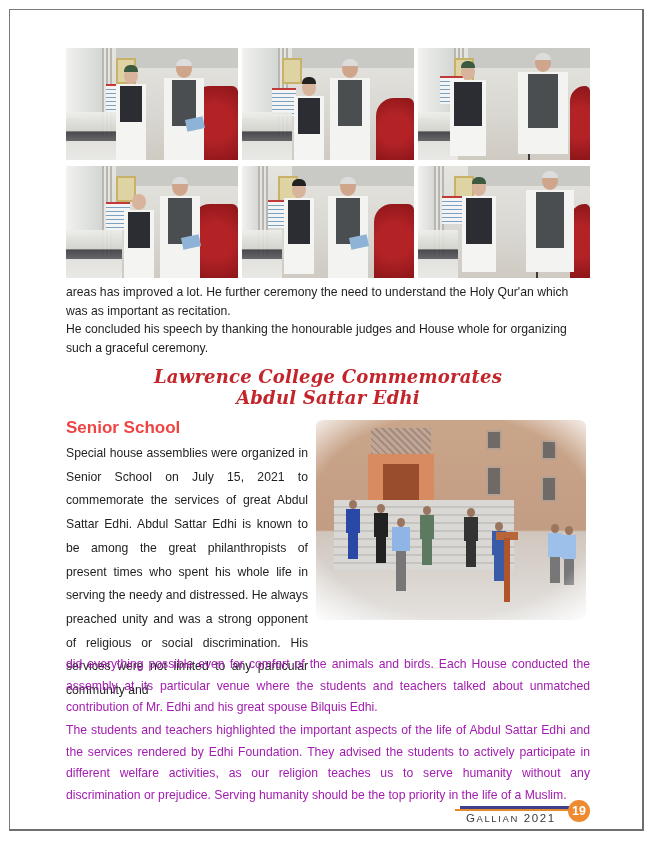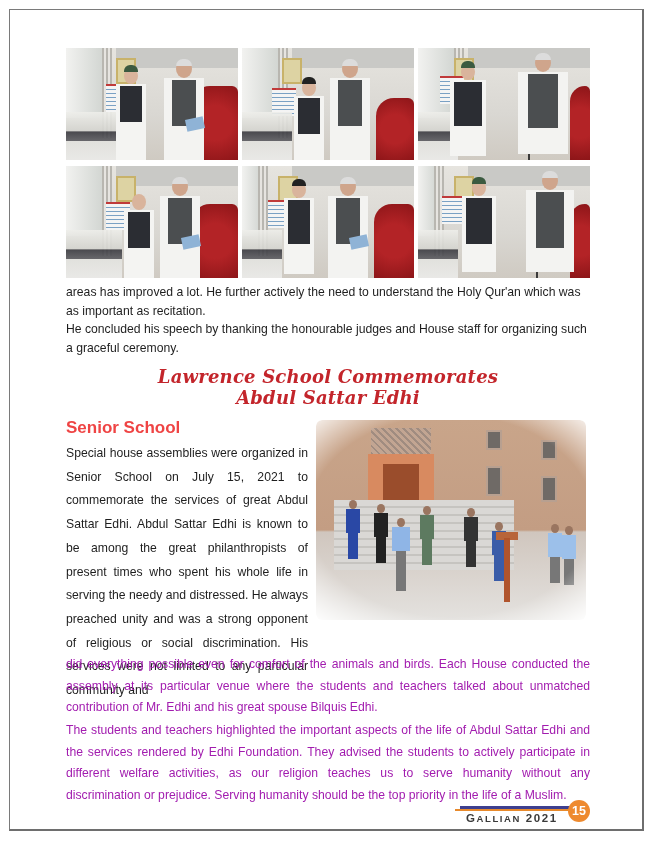--- a/index.html
+++ b/index.html
@@ -49,21 +49,21 @@
   .assembly .person { position: absolute; width: 14px; }
   .assembly .person .h { width: 8px; height: 9px; margin: 0 auto; border-radius: 50%; background: #9a7560; }
   .assembly .person .t { width: 14px; height: 24px; }
   .assembly .person .l { width: 10px; height: 26px; margin: 0 auto; }
   .assembly .podium { position: absolute; left: 188px; top: 118px; width: 6px; height: 64px; background: #b0542c; }
   .assembly .podium-top { position: absolute; left: 180px; top: 112px; width: 22px; height: 8px; background: #b8653a; }
 
   
   .footer-line-orange { position: absolute; left: 455px; top: 809px; width: 120px; height: 2px; background: #e88a2c; }
   .footer-line-navy { position: absolute; left: 460px; top: 806px; width: 112px; height: 3px; background: #3d3f8f; }
-  .footer-brand { position: absolute; left: 466px; top: 812px; font-size: 11.5px; letter-spacing: 1.6px; color: #3a3a3a; font-weight: bold; }
+  .footer-brand { position: absolute; left: 466px; top: 812px; font-size: 11.5px; letter-spacing: 1.6px; color: #3a3a3a; font-weight: normal; }
   .footer-brand .sc { font-size: 9.5px; }
   .page-badge { position: absolute; left: 568px; top: 800px; width: 22px; height: 22px; border-radius: 50%; background: #ee8a2f; color: #ffffff; font-size: 12.5px; font-weight: bold; text-align: center; line-height: 22px; }
 </style>
 </head>
 <body>
 
 <div class="frame"></div>
 
 <div class="photo" style="left:66px;top:48px;" title="Award presentation photo 1">
   <div class="wall"></div>
@@ -200,24 +200,24 @@
     </div>
   <div class="mic" style="left:118px;"></div>
   <div class="man" style="left:108px;width:48px;height:106px;">
       <div class="body" style="width:48px;"></div>
       <div class="vest" style="left:10px;width:28px;height:56px;"></div>
       <div class="head" style="left:16px;"></div>
       <div class="hair" style="left:16px;"></div>
     </div>
 </div>
 
-<p class="para" style="top:283px;">areas has improved a lot. He further actively the need to understand the Holy Qur'an which was as important as recitation.</p>
-<p class="para" style="top:320px;">He concluded his speech by thanking the honourable judges and House staff for organizing such a graceful ceremony.</p>
-
-<div class="title" style="top:366px;">Lawrence School Commemorates</div>
+<p class="para" style="top:283px;">areas has improved a lot. He further ceremony the need to understand the Holy Qur'an which was as important as recitation.</p>
+<p class="para" style="top:320px;">He concluded his speech by thanking the honourable judges and House whole for organizing such a graceful ceremony.</p>
+
+<div class="title" style="top:366px;">Lawrence College Commemorates</div>
 <div class="title" style="top:387px;">Abdul Sattar Edhi</div>
 
 <div class="subhead">Senior School</div>
 
 <div class="col-text">Special house assemblies were organized in Senior School on July 15, 2021 to commemorate the services of great Abdul Sattar Edhi. Abdul Sattar Edhi is known to be among the great philanthropists of present times who spent his whole life in serving the needy and distressed. He always preached unity and was a strong opponent of religious or social discrimination. His services were not limited to any particular community and</div>
 
 <div class="assembly" title="Senior School assembly commemorating Abdul Sattar Edhi">
   <div class="bldg"></div>
   <div class="lattice"></div>
   <div class="door-frame"></div>
@@ -273,13 +273,13 @@
 
 <div class="full-text" style="top:654px;">did everything possible even for comfort of the animals and birds. Each House conducted the assembly at its particular venue where the students and teachers talked about unmatched contribution of Mr. Edhi and his great spouse Bilquis Edhi.</div>
 <div class="full-text" style="top:720px;">The students and teachers highlighted the important aspects of the life of Abdul Sattar Edhi and the services rendered by Edhi Foundation. They advised the students to actively participate in different welfare activities, as our religion teaches us to serve humanity without any discrimination or prejudice. Serving humanity should be the top priority in the life of a Muslim.</div>
 
 <div class="footer-line-orange"></div>
 <div class="footer-line-navy"></div>
 <div class="footer-brand">
   <span>G</span><span class="sc">ALLIAN</span>
   <span>2021</span>
 </div>
-<div class="page-badge">15</div>
+<div class="page-badge">19</div>
 
 </body></html>

